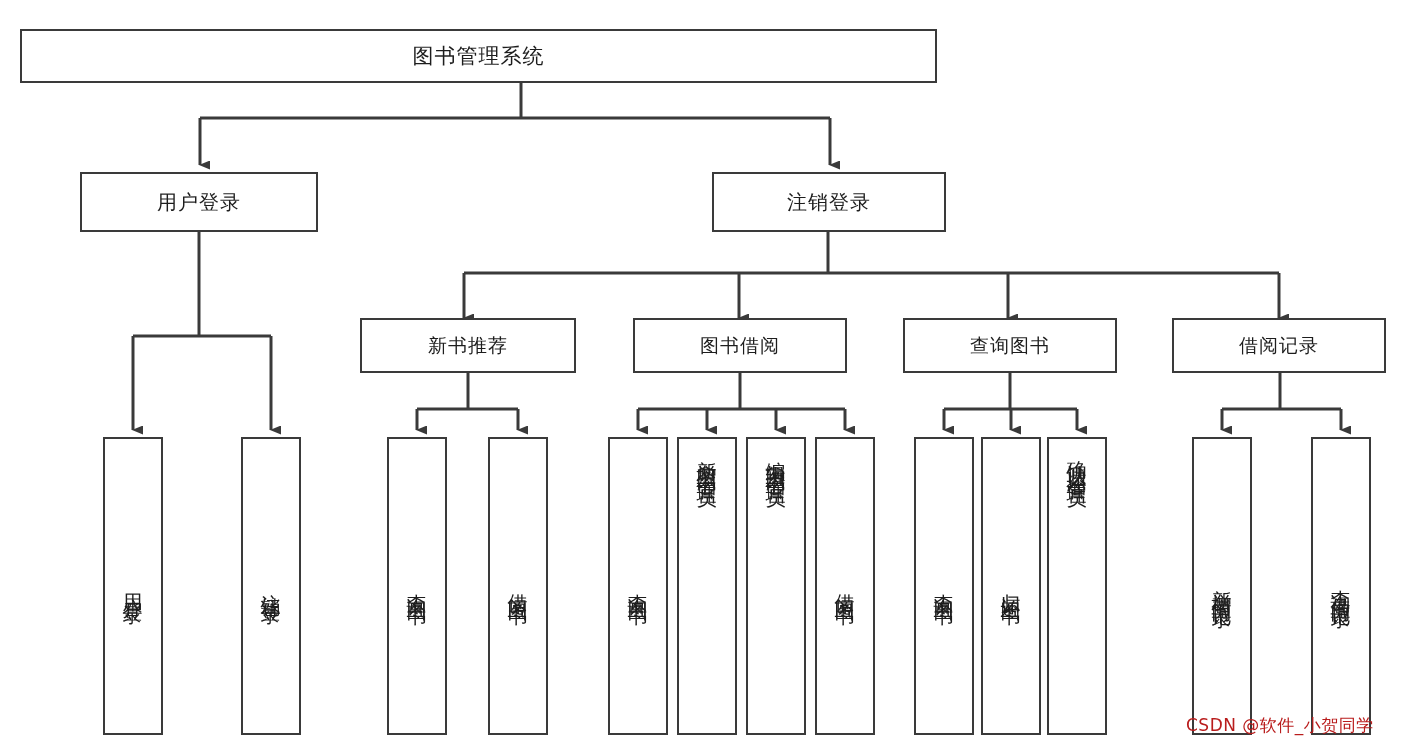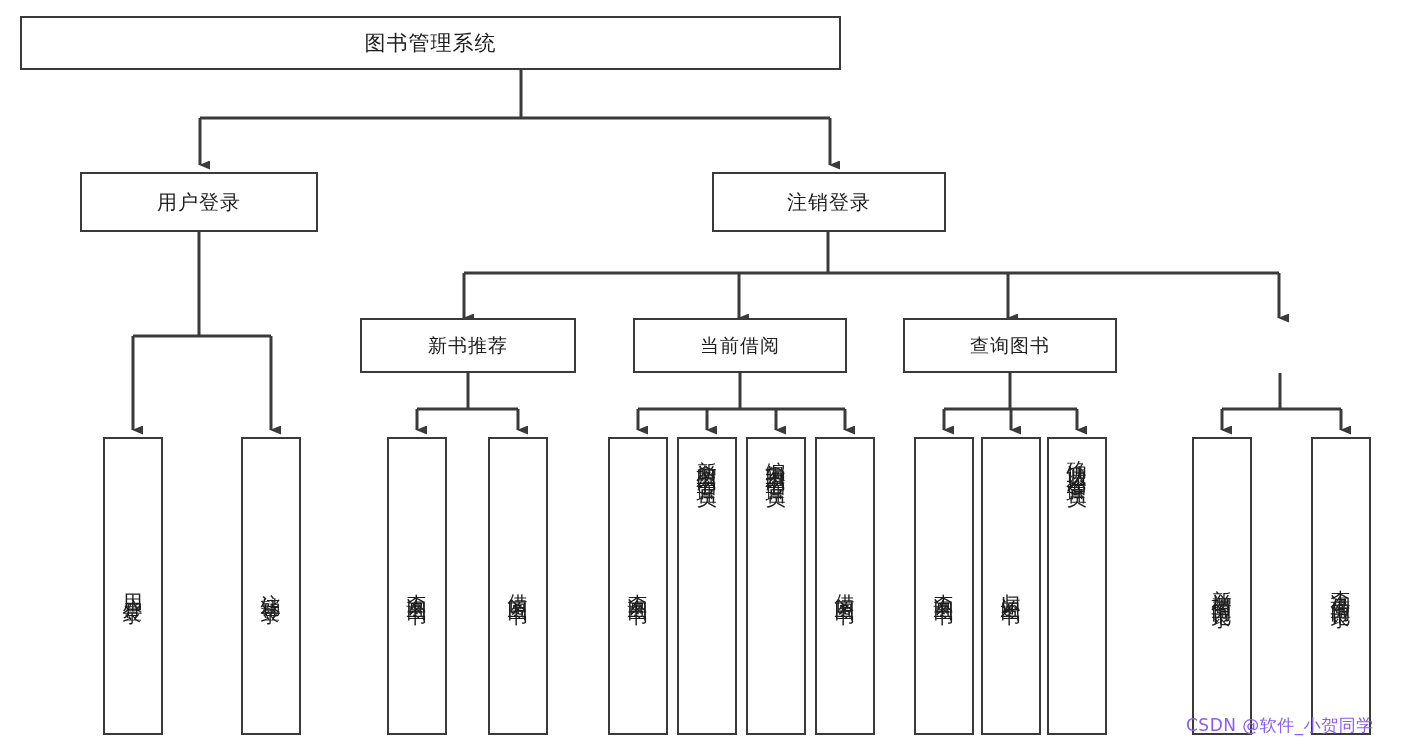--- a/index.html
+++ b/index.html
@@ -62,21 +62,21 @@
     display: block;
   }
   .leaf-text.leaf-center {
     align-self: center;
   }
   #watermark {
     position: absolute;
     left: 1186px;
     top: 714px;
     font-size: 17px;
-    color: #8b5cf6;
+    color: #b91c1c;
     white-space: nowrap;
     letter-spacing: 0.5px;
   }
 </style>
 </head>
 <body>
 
 <div id="diagram-canvas">
 
   <svg id="connector-layer" viewBox="0 0 1405 747" width="1405" height="747" xmlns="http://www.w3.org/2000/svg">
@@ -124,40 +124,43 @@
       <path d="M 1011 409 L 1011 430" marker-end="url(#arrowhead)"></path>
       <path d="M 1077 409 L 1077 430" marker-end="url(#arrowhead)"></path>
 
       <path d="M 1280 373 L 1280 409"></path>
       <path d="M 1222 409 L 1341 409"></path>
       <path d="M 1222 409 L 1222 430" marker-end="url(#arrowhead)"></path>
       <path d="M 1341 409 L 1341 430" marker-end="url(#arrowhead)"></path>
     </g>
   </svg>
 
-  <div class="node-box node-root" style="left:20px; top:16px; width:821px; height:54px;">
+  <div class="node-box node-root" style="left:20px; top:29px; width:917px; height:54px;">
     <span>图书管理系统</span>
   </div>
 
   <div class="node-box node-level1" style="left:80px; top:172px; width:238px; height:60px;">
     <span>用户登录</span>
   </div>
   <div class="node-box node-level1" style="left:712px; top:172px; width:234px; height:60px;">
     <span>注销登录</span>
   </div>
 
   <div class="node-box node-level2" style="left:360px; top:318px; width:216px; height:55px;">
     <span>新书推荐</span>
   </div>
   <div class="node-box node-level2" style="left:633px; top:318px; width:214px; height:55px;">
-    <span>当前借阅</span>
+    <span>图书借阅</span>
   </div>
   <div class="node-box node-level2" style="left:903px; top:318px; width:214px; height:55px;">
     <span>查询图书</span>
   </div>
+  <div class="node-box node-level2" style="left:1172px; top:318px; width:214px; height:55px;">
+    <span>借阅记录</span>
+  </div>
 
   <div class="node-box node-leaf" style="left:103px; top:437px; width:60px; height:298px;">
     <span class="leaf-text leaf-center">用户登录</span>
   </div>
   <div class="node-box node-leaf" style="left:241px; top:437px; width:60px; height:298px;">
     <span class="leaf-text leaf-center">注销登录</span>
   </div>
 
   <div class="node-box node-leaf" style="left:387px; top:437px; width:60px; height:298px;">
     <span class="leaf-text leaf-center">查询图书</span>

